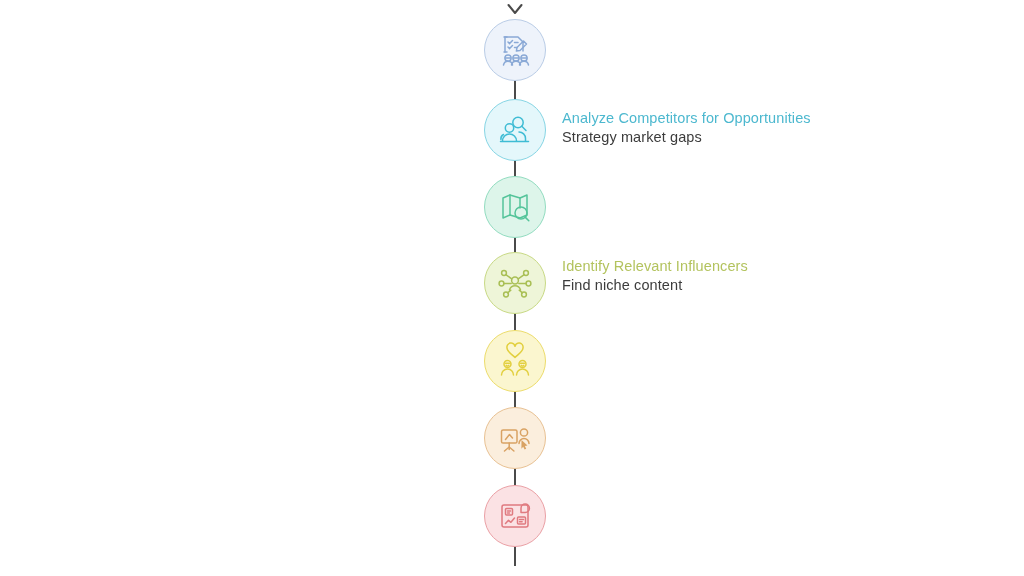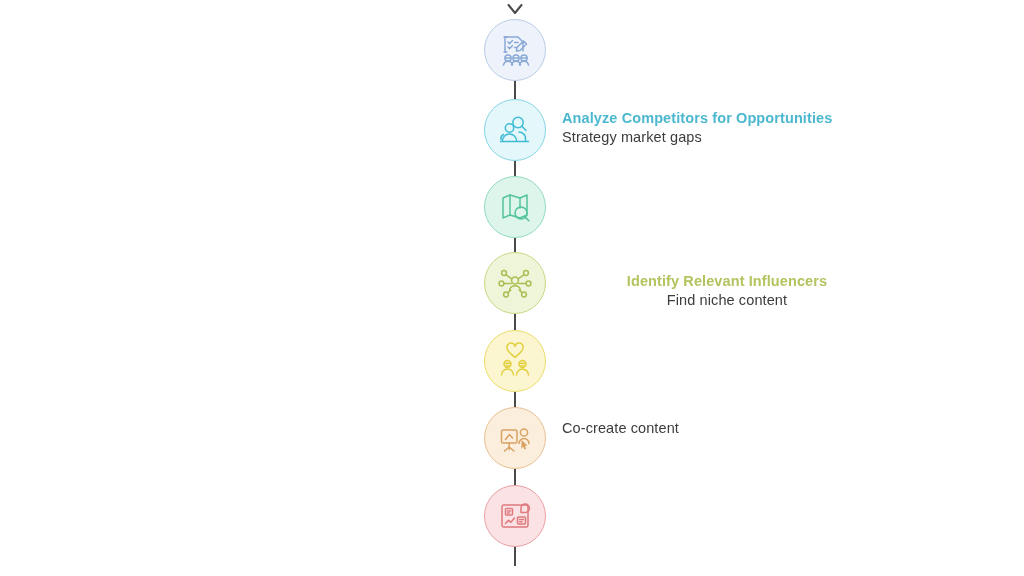--- a/index.html
+++ b/index.html
@@ -40,21 +40,21 @@
 
   .textblock{
     position:absolute;
     width:330px;
   }
   .textblock.right{left:562px;text-align:left;}
 
   .title{
     font-size:14.5px;
     line-height:19px;
-    font-weight:700;
+    font-weight:400;
     letter-spacing:.1px;
   }
   .subtitle{
     font-size:14.5px;
     line-height:19px;
     color:#3c3c3c;
     letter-spacing:.1px;
   }
 </style>
 </head>
@@ -140,21 +140,21 @@
         <circle cx="11" cy="31.5" r="2.4"></circle>
         <circle cx="29" cy="31.5" r="2.4"></circle>
         <path d="M10.8 11.7 l6 4.2"></path>
         <path d="M29.2 11.7 l-6 4.2"></path>
         <path d="M9 20.5 h7.2"></path>
         <path d="M31 20.5 h-7.2"></path>
         <path d="M12.6 29.8 l3.2 -2.6"></path>
         <path d="M27.4 29.8 l-3.2 -2.6"></path>
       </svg>
     </div>
-    <div class="textblock right" style="top:272px;text-align:center;">
+    <div class="textblock right" style="top:257px;">
       <div class="title" style="color:#b3c35e;">Identify Relevant Influencers</div>
       <div class="subtitle">Find niche content</div>
     </div>
   </div>
 
   <div class="node">
     <div class="circle" style="top:330px;background:#fbf6cf;border-color:#ecdc6b;">
       <svg width="40" height="40" viewBox="0 0 40 40" stroke="#e2cf3e" fill="none" stroke-width="1.5" stroke-linecap="round" stroke-linejoin="round">
         <path d="M20 16.5 c-4.5 -4.2 -8 -6.5 -8 -9.6 a3.9 3.9 0 0 1 8 -1.6 a3.9 3.9 0 0 1 8 1.6 c0 3.1 -3.5 5.4 -8 9.6 z"></path>
         <circle cx="12.5" cy="23" r="3.5"></circle>
@@ -174,21 +174,20 @@
         <rect x="6.5" y="12" width="15.5" height="13" rx="1.6"></rect>
         <path d="M10.5 21.5 l4 -5 l3 3.5"></path>
         <path d="M14.2 25 v6.5"></path>
         <path d="M9.5 33 l4.7 -4 l4.7 4"></path>
         <circle cx="29" cy="14.5" r="3.6"></circle>
         <path d="M24 25.5 a5 5 0 0 1 10 0"></path>
         <path d="M26.5 22 l6 5.5 l-2.6 .6 l1.3 2.6 l-1.6 .8 l-1.4 -2.7 l-1.8 1.9 z" fill="#d9a263" stroke="none"></path>
       </svg>
     </div>
     <div class="textblock right" style="top:419px;">
-      <div class="subtitle">Co-create content</div>
     </div>
   </div>
 
   <div class="node">
     <div class="circle" style="top:485px;background:#fbe2e4;border-color:#eaa0a5;">
       <svg width="40" height="40" viewBox="0 0 40 40" stroke="#e07a7f" fill="none" stroke-width="1.5" stroke-linecap="round" stroke-linejoin="round">
         <rect x="7" y="9" width="26" height="22" rx="2"></rect>
         <rect x="10.5" y="12.5" width="7" height="6.5" rx="1"></rect>
         <path d="M12.5 15 h3 M12.5 17 h2"></path>
         <path d="M26 12.3 v4.2 h4.2 a4.2 4.2 0 1 0 -4.2 -4.2 z"></path>

